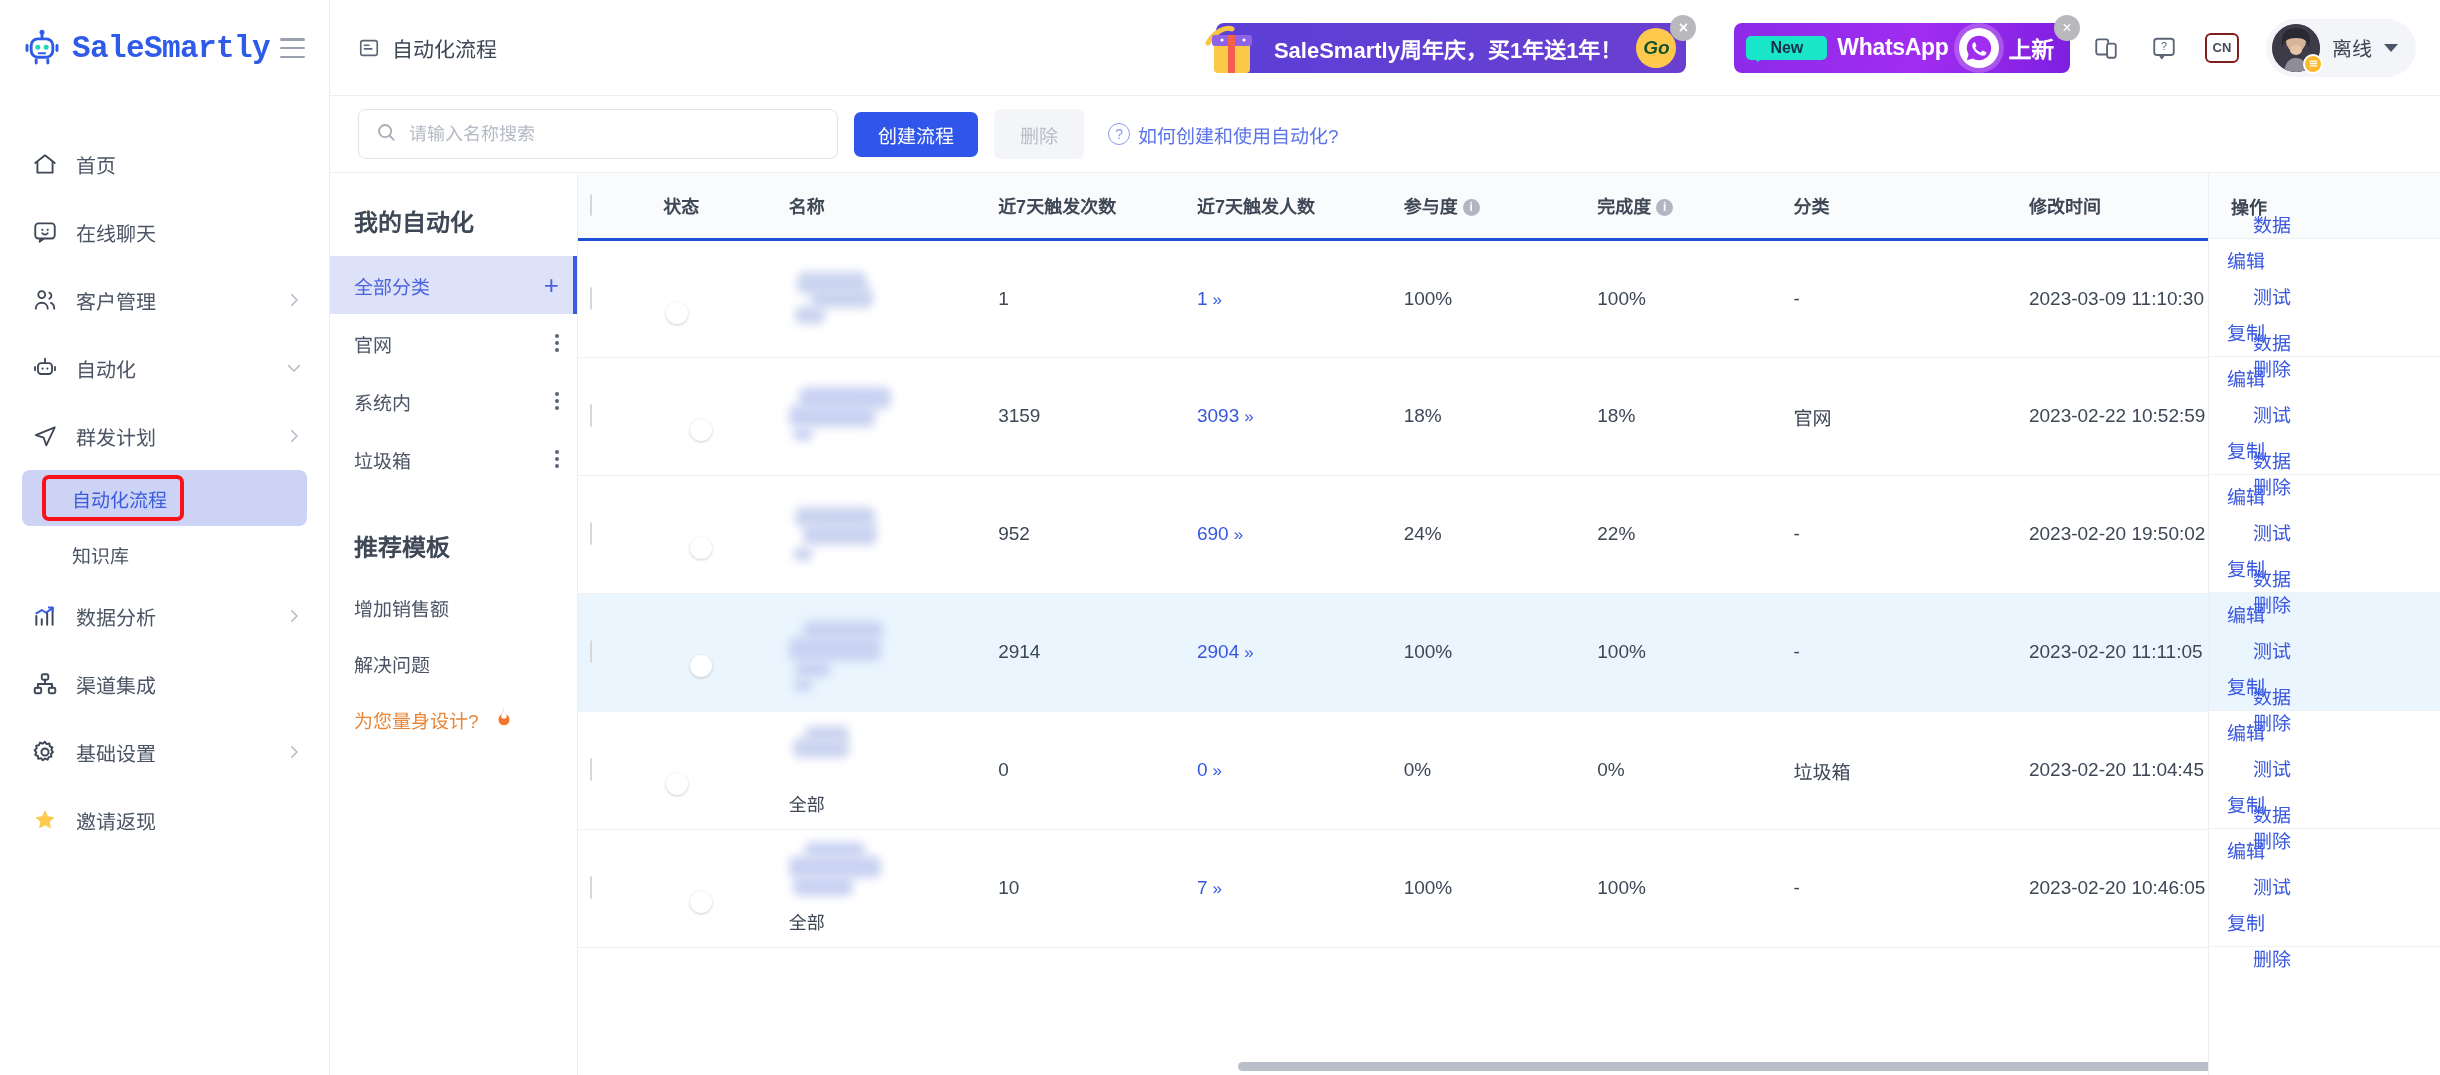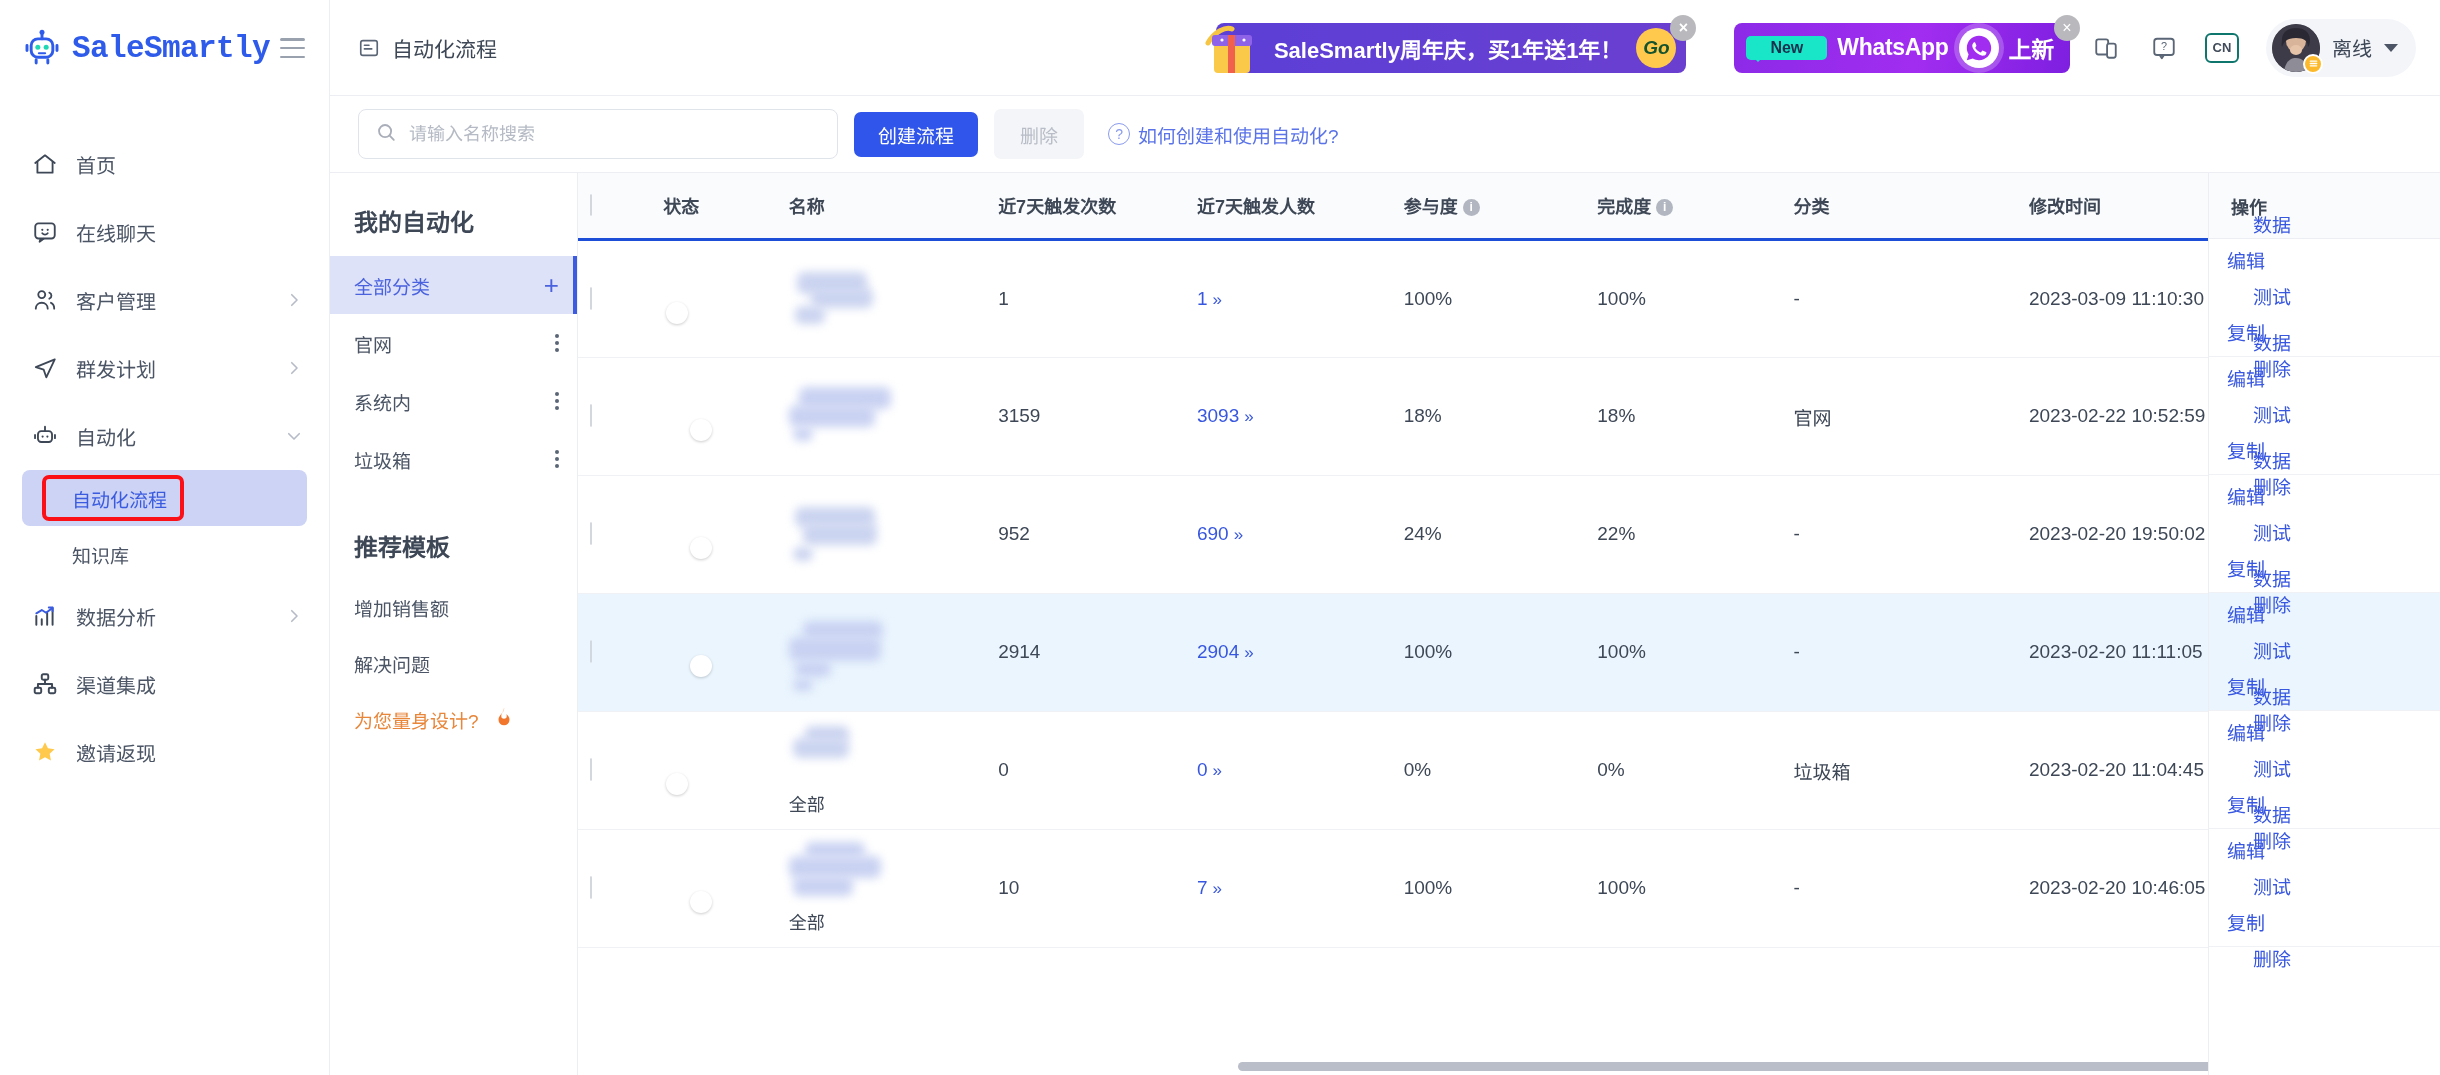--- a/index.html
+++ b/index.html
@@ -115,21 +115,21 @@
     position: absolute; right: -10px; top: -8px;
     width: 26px; height: 26px; border-radius: 50%;
     background: #b9b9bd; color:#fff; font-size: 16px; line-height: 26px;
     text-align:center; cursor:pointer; z-index: 4;
   }
   .tb-icon-btn {
     width: 44px; height: 44px; display:flex; align-items:center; justify-content:center;
     color:#5a6575; cursor: pointer; border-radius: 6px;
   }
   .lang-box {
-    width: 34px;height:30px; border:2px solid #0f766e; border-radius:6px;
+    width: 34px;height:30px; border:2px solid #7f1d1d; border-radius:6px;
     display:flex;align-items:center;justify-content:center;
     font-size:13px; font-weight:700; color:#414b5a;
   }
   .user-chip {
     display:flex; align-items:center; gap: 12px; cursor:pointer;
     background:#f3f5f9; border-radius: 30px; padding: 5px 18px 5px 6px; margin-left: 8px;
   }
   .avatar-wrap { position: relative; width: 48px; height: 48px; }
   .avatar {
     width: 48px; height: 48px; border-radius: 50%; overflow: hidden;
@@ -348,44 +348,44 @@
         <span class="chev">
           <svg viewBox="0 0 24 24" width="18" height="18" fill="none" stroke="currentColor" stroke-width="2.2" stroke-linecap="round" stroke-linejoin="round">
               <path d="M9 5l7 7-7 7"></path>
             </svg>
         </span>
       </div>
 
       <div class="nav-item">
         <span class="nav-ico">
           <svg viewBox="0 0 24 24" width="26" height="26" fill="none" stroke="currentColor" stroke-width="1.7" stroke-linejoin="round">
+              <rect x="5.5" y="7.5" width="13" height="10" rx="3"></rect>
+              <circle cx="9.8" cy="12.5" r="1" fill="currentColor" stroke="none"></circle>
+              <circle cx="14.2" cy="12.5" r="1" fill="currentColor" stroke="none"></circle>
+              <path d="M12 3.5v4M2.8 11v3M21.2 11v3" stroke-linecap="round"></path>
+            </svg>
+        </span>
+        <span class="nav-label">自动化</span>
+        <span class="chev">
+          <svg viewBox="0 0 24 24" width="18" height="18" fill="none" stroke="currentColor" stroke-width="2.2" stroke-linecap="round" stroke-linejoin="round">
+              <path d="M5 9l7 7 7-7"></path>
+            </svg>
+        </span>
+      </div>
+
+      <div class="nav-item">
+        <span class="nav-ico">
+          <svg viewBox="0 0 24 24" width="26" height="26" fill="none" stroke="currentColor" stroke-width="1.7" stroke-linejoin="round">
               <path d="M21 4L3.5 11.2l7.3 2.4 2.4 7z"></path>
             </svg>
         </span>
         <span class="nav-label">群发计划</span>
         <span class="chev">
           <svg viewBox="0 0 24 24" width="18" height="18" fill="none" stroke="currentColor" stroke-width="2.2" stroke-linecap="round" stroke-linejoin="round">
               <path d="M9 5l7 7-7 7"></path>
-            </svg>
-        </span>
-      </div>
-
-      <div class="nav-item">
-        <span class="nav-ico">
-          <svg viewBox="0 0 24 24" width="26" height="26" fill="none" stroke="currentColor" stroke-width="1.7" stroke-linejoin="round">
-              <rect x="5.5" y="7.5" width="13" height="10" rx="3"></rect>
-              <circle cx="9.8" cy="12.5" r="1" fill="currentColor" stroke="none"></circle>
-              <circle cx="14.2" cy="12.5" r="1" fill="currentColor" stroke="none"></circle>
-              <path d="M12 3.5v4M2.8 11v3M21.2 11v3" stroke-linecap="round"></path>
-            </svg>
-        </span>
-        <span class="nav-label">自动化</span>
-        <span class="chev">
-          <svg viewBox="0 0 24 24" width="18" height="18" fill="none" stroke="currentColor" stroke-width="2.2" stroke-linecap="round" stroke-linejoin="round">
-              <path d="M5 9l7 7 7-7"></path>
             </svg>
         </span>
       </div>
 
       <div class="hl-wrap">
         <div class="nav-sub active">
           <span>自动化流程</span>
         </div>
         <div class="redbox"></div>
       </div>
@@ -414,20 +414,34 @@
           <svg viewBox="0 0 24 24" width="26" height="26" fill="none" stroke="currentColor" stroke-width="1.8" stroke-linejoin="round">
               <rect x="9" y="3" width="6" height="5" rx="1.4"></rect>
               <rect x="2.5" y="15.5" width="6" height="5" rx="1.4"></rect>
               <rect x="15.5" y="15.5" width="6" height="5" rx="1.4"></rect>
               <path d="M12 8v4M5.5 15.5v-3.5h13v3.5" stroke-linecap="round"></path>
             </svg>
         </span>
         <span class="nav-label">渠道集成</span>
       </div>
 
+      <div class="nav-item">
+        <span class="nav-ico">
+          <svg viewBox="0 0 24 24" width="26" height="26" fill="none" stroke="currentColor" stroke-width="1.8" stroke-linejoin="round">
+              <circle cx="12" cy="12" r="3.3"></circle>
+              <path d="M12 2.6l1.5 2.1 2.5-.6.4 2.6 2.4 1-1 2.4 1.6 2-2 1.7.6 2.5-2.6.4-1 2.4-2.4-1-2 1.6-1.7-2-2.5.6-.4-2.6-2.4-1 1-2.4-1.6-2 2-1.7-.6-2.5 2.6-.4 1-2.4 2.4 1z"></path>
+            </svg>
+        </span>
+        <span class="nav-label">基础设置</span>
+        <span class="chev">
+          <svg viewBox="0 0 24 24" width="18" height="18" fill="none" stroke="currentColor" stroke-width="2.2" stroke-linecap="round" stroke-linejoin="round">
+              <path d="M9 5l7 7-7 7"></path>
+            </svg>
+        </span>
+      </div>
 
       <div class="nav-item">
         <span class="nav-ico">
           <svg viewBox="0 0 24 24" width="26" height="26">
               <path d="M12 3l2.7 5.6 6.1.8-4.5 4.3 1.2 6.1L12 16.9 6.5 19.8l1.2-6.1L3.2 9.4l6.1-.8z" fill="#ffc94d"></path>
             </svg>
         </span>
         <span class="nav-label">邀请返现</span>
       </div>
     </nav>

